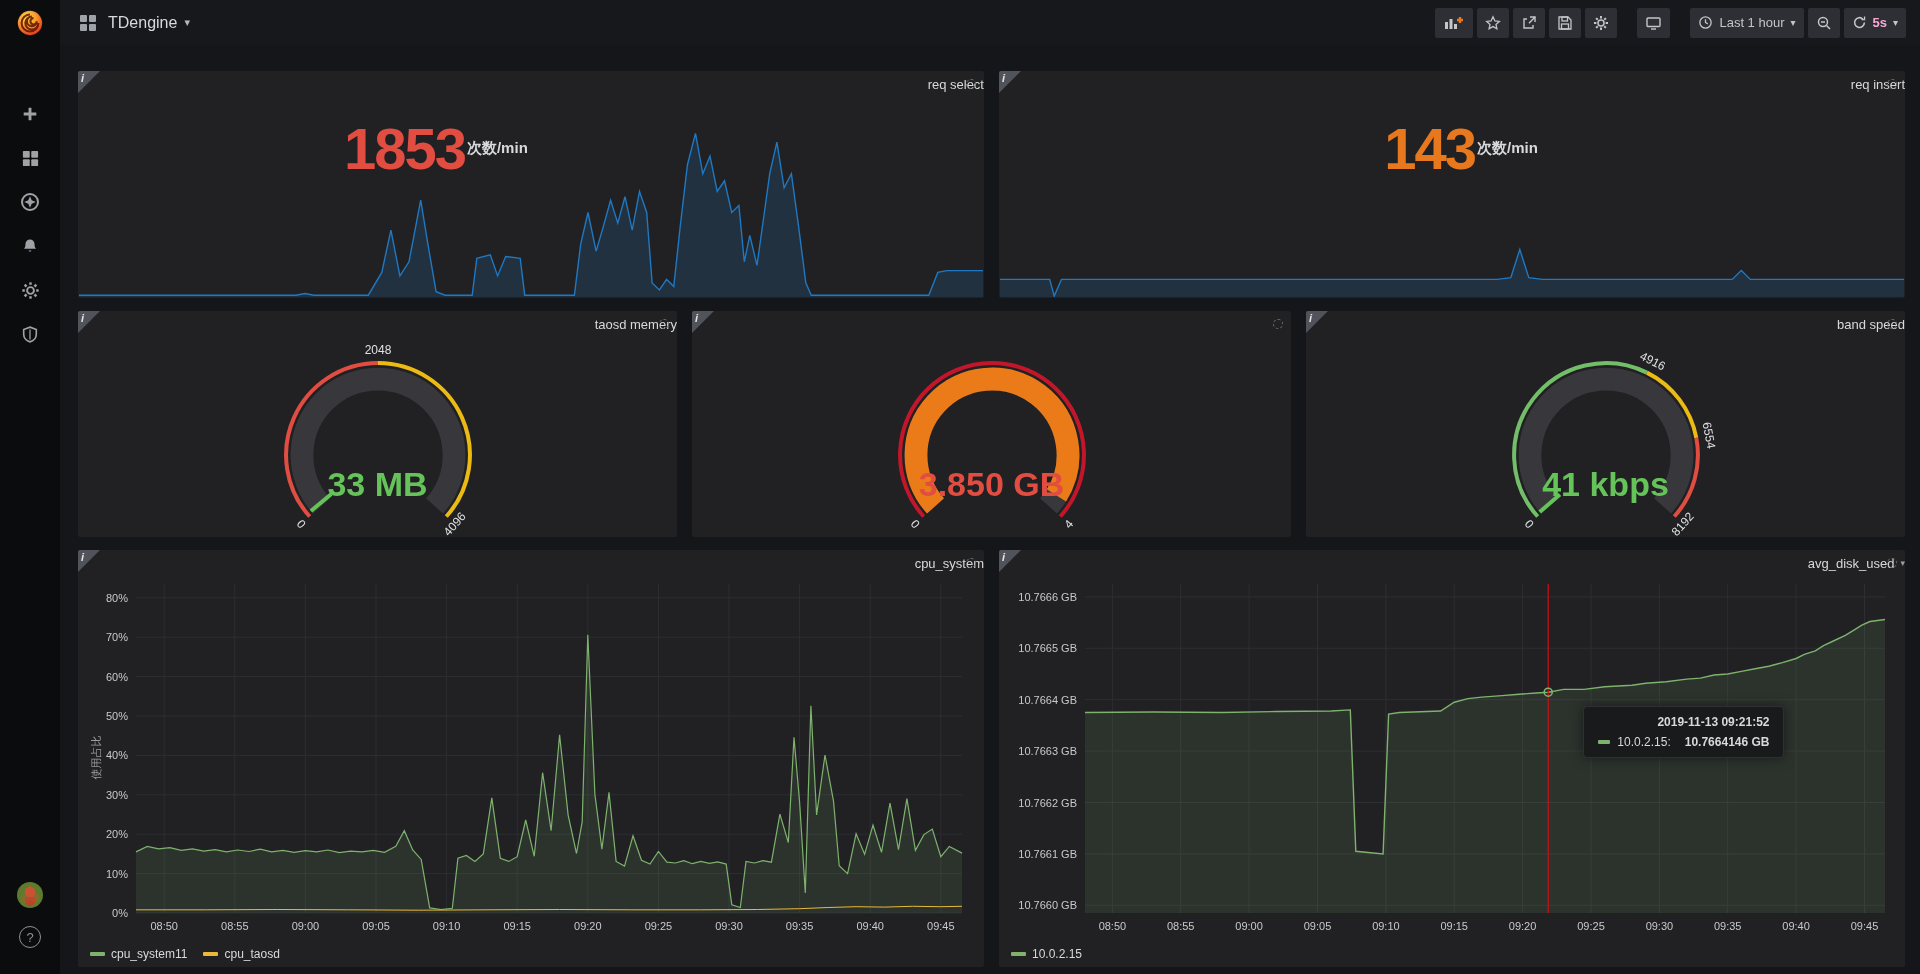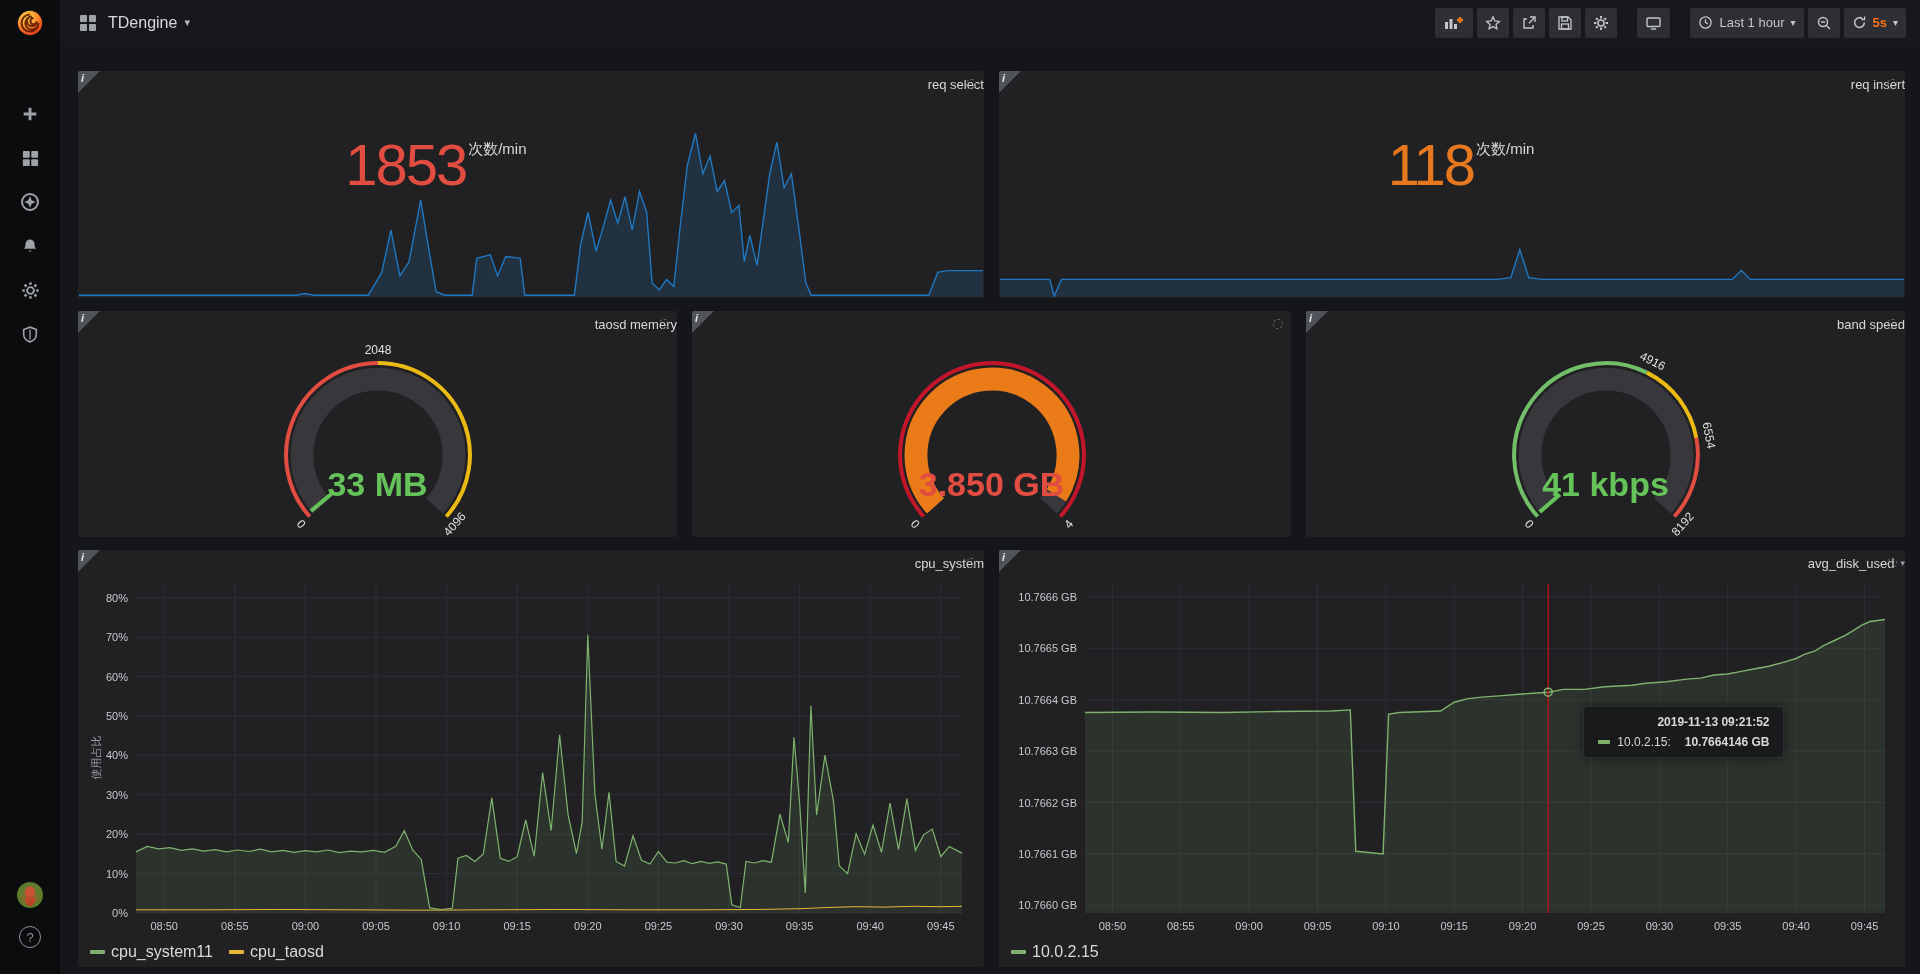--- a/index.html
+++ b/index.html
@@ -49,42 +49,42 @@
   .info-corner { position:absolute; top:0; left:0; width:0; height:0;
     border-top:22px solid #50535a; border-right:22px solid transparent; z-index:5; cursor:pointer; }
   .info-corner span { position:absolute; top:-21px; left:3px; font-size:11px; font-weight:bold;
     font-style:italic; color:#e3e4e6; }
   .spinner { position:absolute; top:8px; right:8px; width:10px; height:10px;
     border:1.5px dashed #6a6c70; border-radius:50%; z-index:5; }
 
   
   .spark { position:absolute; left:1px; right:1px; bottom:1px; height:176px; }
   .spark svg { width:100%; height:100%; display:block; }
-  .bigvalue { position:absolute; top:94px; transform:translate(-50%,-50%); display:flex;
-    align-items:flex-start; font-weight:normal; z-index:3; white-space:nowrap; }
+  .bigvalue { position:absolute; top:78px; transform:translate(-50%,-50%); display:flex;
+    align-items:center; font-weight:bold; z-index:3; white-space:nowrap; }
   .bigvalue .num { font-size:58px; line-height:0.85; letter-spacing:-2px; }
   .bigvalue .unit { font-size:15px; color:#d8d9da; padding-bottom:1px; margin-left:2px; }
   .v-select { left:39.5%; } .v-insert { left:51%; }
 
   
   .gauge-box { position:relative; width:340px; height:196px; margin:30px auto 0; }
   .gauge-box svg { display:block; }
   .gauge-value { position:absolute; left:0; right:0; top:124px; text-align:center;
     font-size:34px; font-weight:bold; }
   .gauge-label { fill:#e0e1e3; font-size:12px; }
 
   
   .chart-area { position:absolute; top:28px; left:6px; right:6px; bottom:28px; }
   .chart-area svg { width:100%; height:100%; display:block; }
   .tick { fill:#c8c9cc; font-size:11px; }
   svg text { font-family:"Liberation Sans", sans-serif; }
   .ylabel { position:absolute; left:-22px; top:48%; width:80px; text-align:center;
     transform:rotate(-90deg); font-size:11px; color:#9b9da1; z-index:3; }
   .legend { position:absolute; bottom:6px; left:12px; display:flex; gap:16px; z-index:3; }
-  .legend-item { display:inline-flex; align-items:center; font-size:16px; color:#d8d9da; cursor:pointer; }
+  .legend-item { display:inline-flex; align-items:center; font-size:12px; color:#d8d9da; cursor:pointer; }
   .legend .sw { display:inline-block; width:15px; height:4px; border-radius:1px; margin-right:6px; }
 
   
   .graph-tooltip { position:absolute; left:64.5%; top:156px; background:#17181bf0;
     border:1px solid #2e3036; border-radius:4px; padding:8px 14px; z-index:6;
     box-shadow:0 0 12px rgba(0,0,0,.5); white-space:nowrap; }
   .tt-time { font-size:12px; font-weight:bold; color:#d8d9da; text-align:right; margin-bottom:6px; }
   .tt-row { display:flex; align-items:center; font-size:12px; color:#d8d9da; }
   .tt-row .sw { display:inline-block; width:12px; height:4px; border-radius:1px; margin-right:7px; }
   .tt-name { margin-right:14px; font-weight:normal; }
@@ -181,21 +181,21 @@
           <path d="M5 7 H9"></path>
       </svg>
     </button>
     <button class="nav-btn">
       <span>
         <svg width="15" height="15" viewBox="0 0 16 16" fill="none" stroke="#c3c5c8" stroke-width="1.7">
           <path d="M13.2 8 a5.2 5.2 0 1 1 -1.6 -3.7"></path>
             <path d="M13.4 1.6 V4.9 H10.1" stroke-width="1.4"></path>
         </svg>
       </span>
-      <span style="font-weight: bold; color: #f97316;">5s</span>
+      <span style="font-weight: bold; color: #f9a8d4;">5s</span>
       <span style="font-size:10px;">▾</span>
     </button>
   </div>
 </nav>
 
 <aside id="sidebar">
   <div class="side-top">
     <span class="side-item">
       <svg width="18" height="18" viewBox="0 0 20 20">
           <path d="M10 3 V17 M3 10 H17" stroke="#9fa2a6" stroke-width="3.2"></path>
@@ -279,21 +279,21 @@
       <header class="panel-header">
           <span>req insert</span>
         </header>
       <div class="spark">
           <svg viewBox="0 0 904 176">
             <polygon points="0.0,176.0 0.0,158.4 45.2,158.4 49.7,158.4 54.2,175.1 61.5,158.4 180.8,158.4 316.4,158.4 452.0,158.4 497.2,158.4 510.8,156.6 519.8,128.5 528.8,156.6 542.4,158.4 632.8,158.4 732.2,158.4 741.3,149.6 750.3,158.4 831.7,158.4 904.0,158.4 904.0,176.0" fill="rgba(31,120,193,0.18)"></polygon>
             <polyline points="0.0,158.4 45.2,158.4 49.7,158.4 54.2,175.1 61.5,158.4 180.8,158.4 316.4,158.4 452.0,158.4 497.2,158.4 510.8,156.6 519.8,128.5 528.8,156.6 542.4,158.4 632.8,158.4 732.2,158.4 741.3,149.6 750.3,158.4 831.7,158.4 904.0,158.4" fill="none" stroke="#1f78c1" stroke-width="1.4"></polyline>
           </svg>
         </div>
       <div class="bigvalue v-insert">
-        <span class="num" style="color: rgb(232, 120, 30);">118</span>
+        <span class="num" style="color: rgb(232, 120, 30);">143</span>
         <span class="unit">次数/min</span>
       </div>
     </section>
   </div>
 
   <div class="row">
     <section class="panel h226">
       <div class="info-corner">
           <span>i</span>
         </div>

